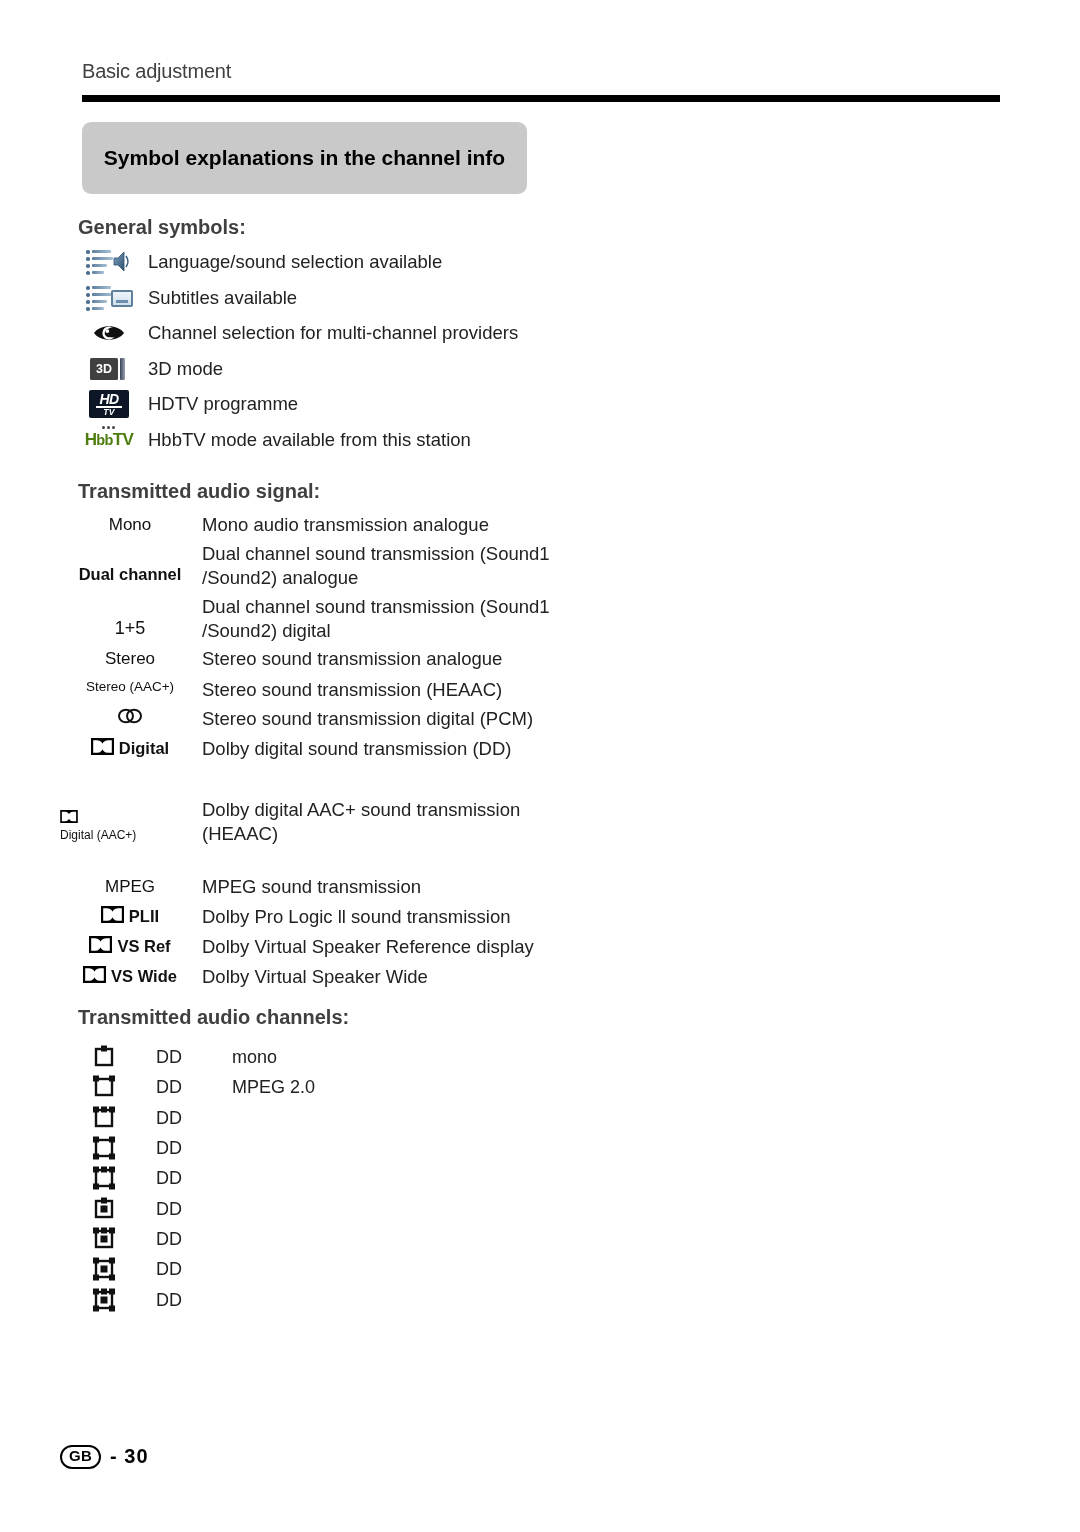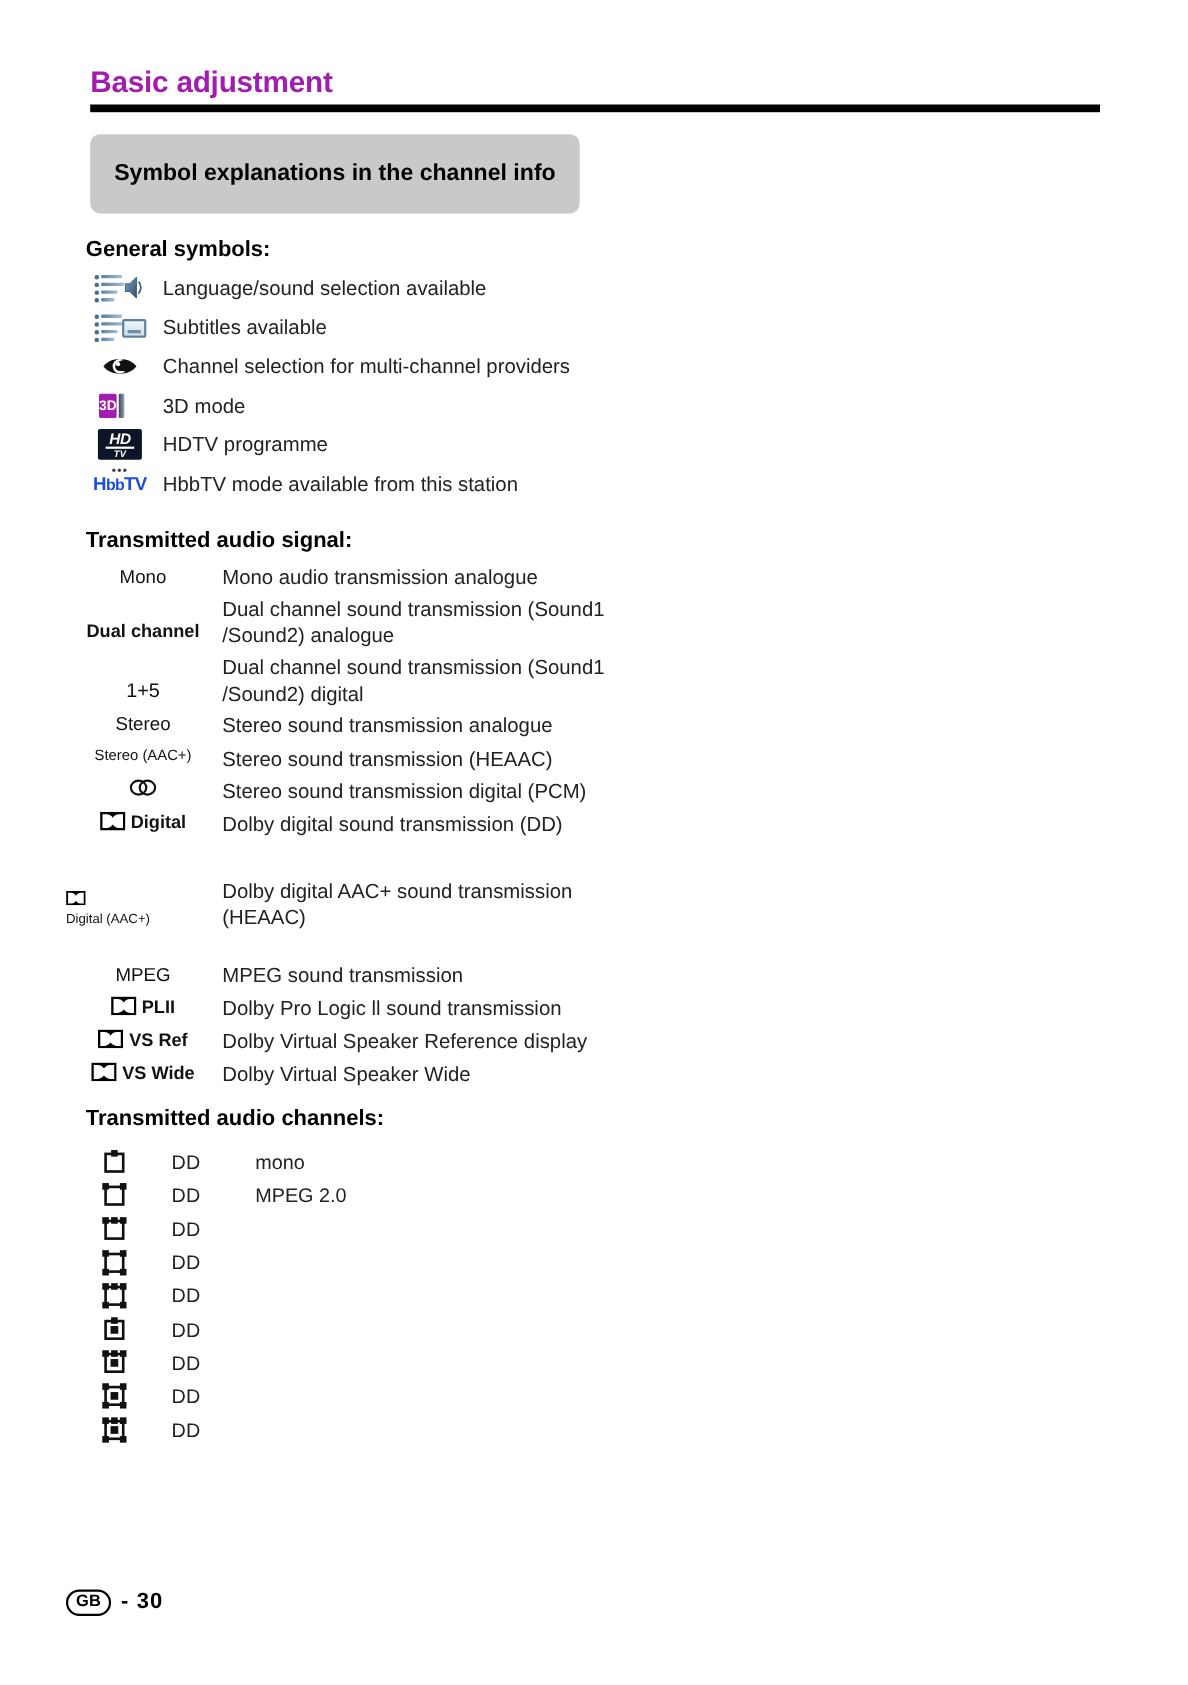--- a/index.html
+++ b/index.html
@@ -11,43 +11,43 @@
     color:#1a1a1a;
     position:relative;
     overflow:hidden;
   }
 
   .page { position:absolute; left:0; top:0; width:1080px; height:1532px; }
 
   
   .chapter-title {
     position:absolute; left:82px; top:60px;
-    font-size:27px; font-weight:bold; letter-spacing:-0.2px;
-    color:#a21caf;
+    font-size:20px; font-weight:normal; letter-spacing:-0.2px;
+    color:#404040;
   }
   .header-rule {
     position:absolute; left:82px; top:95px;
     width:918px; height:7px; background:#000;
   }
   .section-box {
     position:absolute; left:82px; top:122px;
     width:445px; height:72px;
     background:#c9c9c9; border-radius:9px;
     display:flex; align-items:center; justify-content:center;
     text-align:center;
   }
   .section-box span {
     font-size:21px; font-weight:bold; line-height:1.28; color:#000;
     padding:0 18px;
   }
 
   
   .subhead {
     position:absolute; left:78px;
-    font-size:20px; font-weight:bold; color:#000000;
+    font-size:20px; font-weight:bold; color:#404040;
   }
   #sh-general { top:216px; }
   #sh-audio-signal { top:480px; }
   #sh-audio-channels { top:1006px; }
 
   
   .row { position:absolute; display:flex; align-items:flex-start; }
 
   .gs-row { left:70px; width:760px; }
   .gs-icon {
@@ -133,21 +133,21 @@
 
   
   .icon-eye { width:34px; height:24px; }
 
   
   .icon-3d {
     width:38px; height:24px; position:relative;
     display:flex; align-items:center;
   }
   .badge3d {
-    width:16px; height:22px; background:#a21caf; color:#fff;
+    width:28px; height:22px; background:#404040; color:#fff;
     font-size:12.5px; font-weight:bold; line-height:22px;
     text-align:center; letter-spacing:0px; border-radius:1.5px;
   }
   .tab3d {
     width:5px; height:22px; margin-left:1.5px; border-radius:1px;
     background:linear-gradient(to right,#3a4358,#9aa2b3);
   }
   .hdtv {
     width:40px; height:28px; background:#0d1626; color:#fff;
     border-radius:2px; position:relative;
@@ -167,21 +167,21 @@
     text-align:center; letter-spacing:0.2px;
   }
 
   
   .icon-hbbtv {
     width:72px; height:26px;
     display:flex; align-items:center; justify-content:center;
     position:relative;
   }
   .hbbtv-text {
-    font-size:17px; font-weight:bold; color:#1d4ed8; letter-spacing:-0.6px;
+    font-size:17px; font-weight:bold; color:#4d7c0f; letter-spacing:-0.6px;
     position:relative;
   }
   .hbbtv-text .small { font-size:14.5px; }
   .hbb-dots {
     position:absolute; left:17px; top:-4px; width:15px; height:5px;
   }
   .hbb-dots i {
     position:absolute; top:0; width:3px; height:3px; border-radius:50%;
     background:#444;
   }

